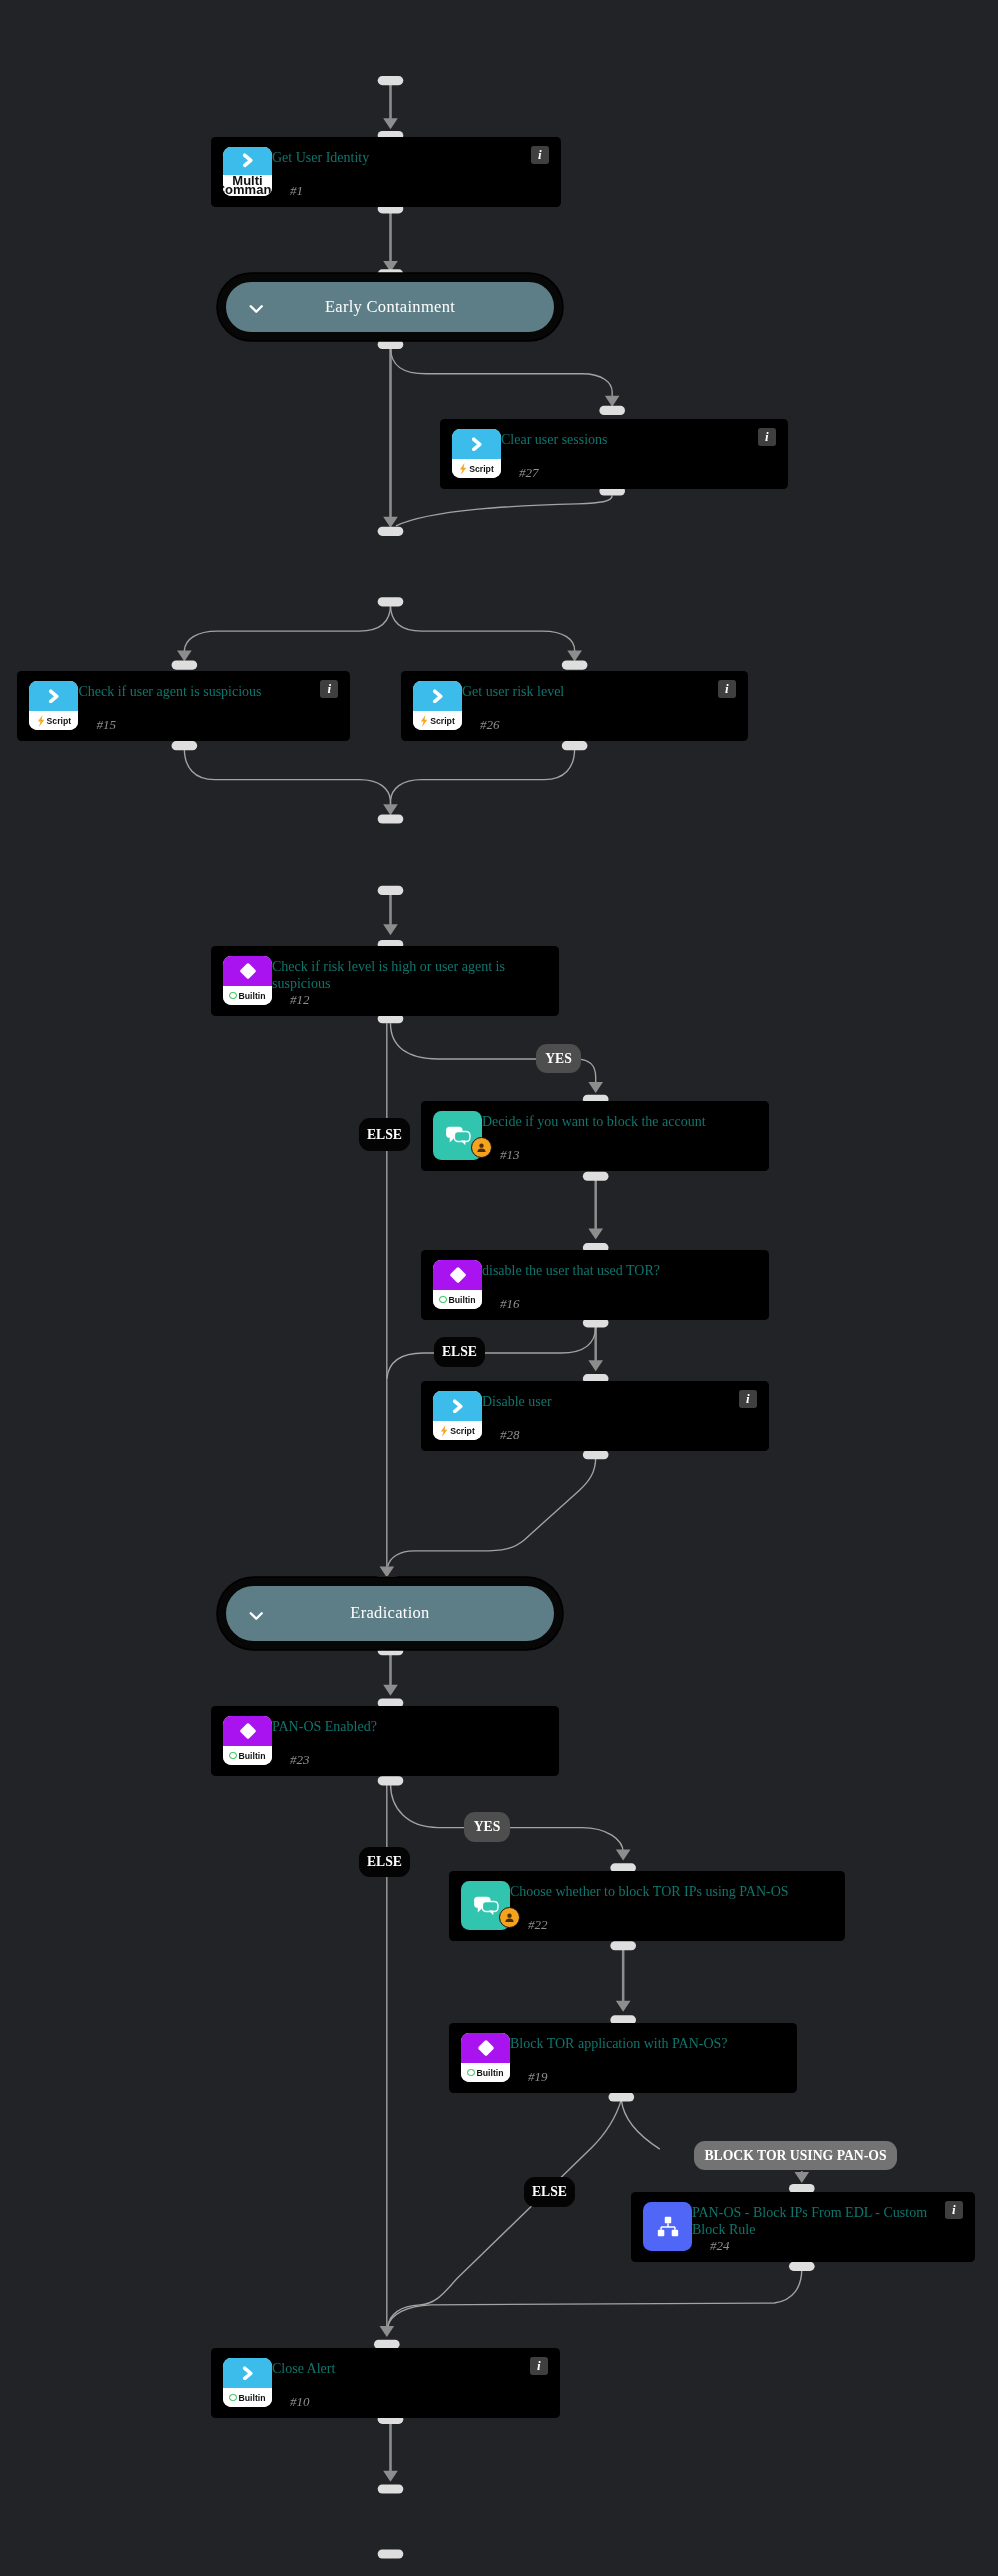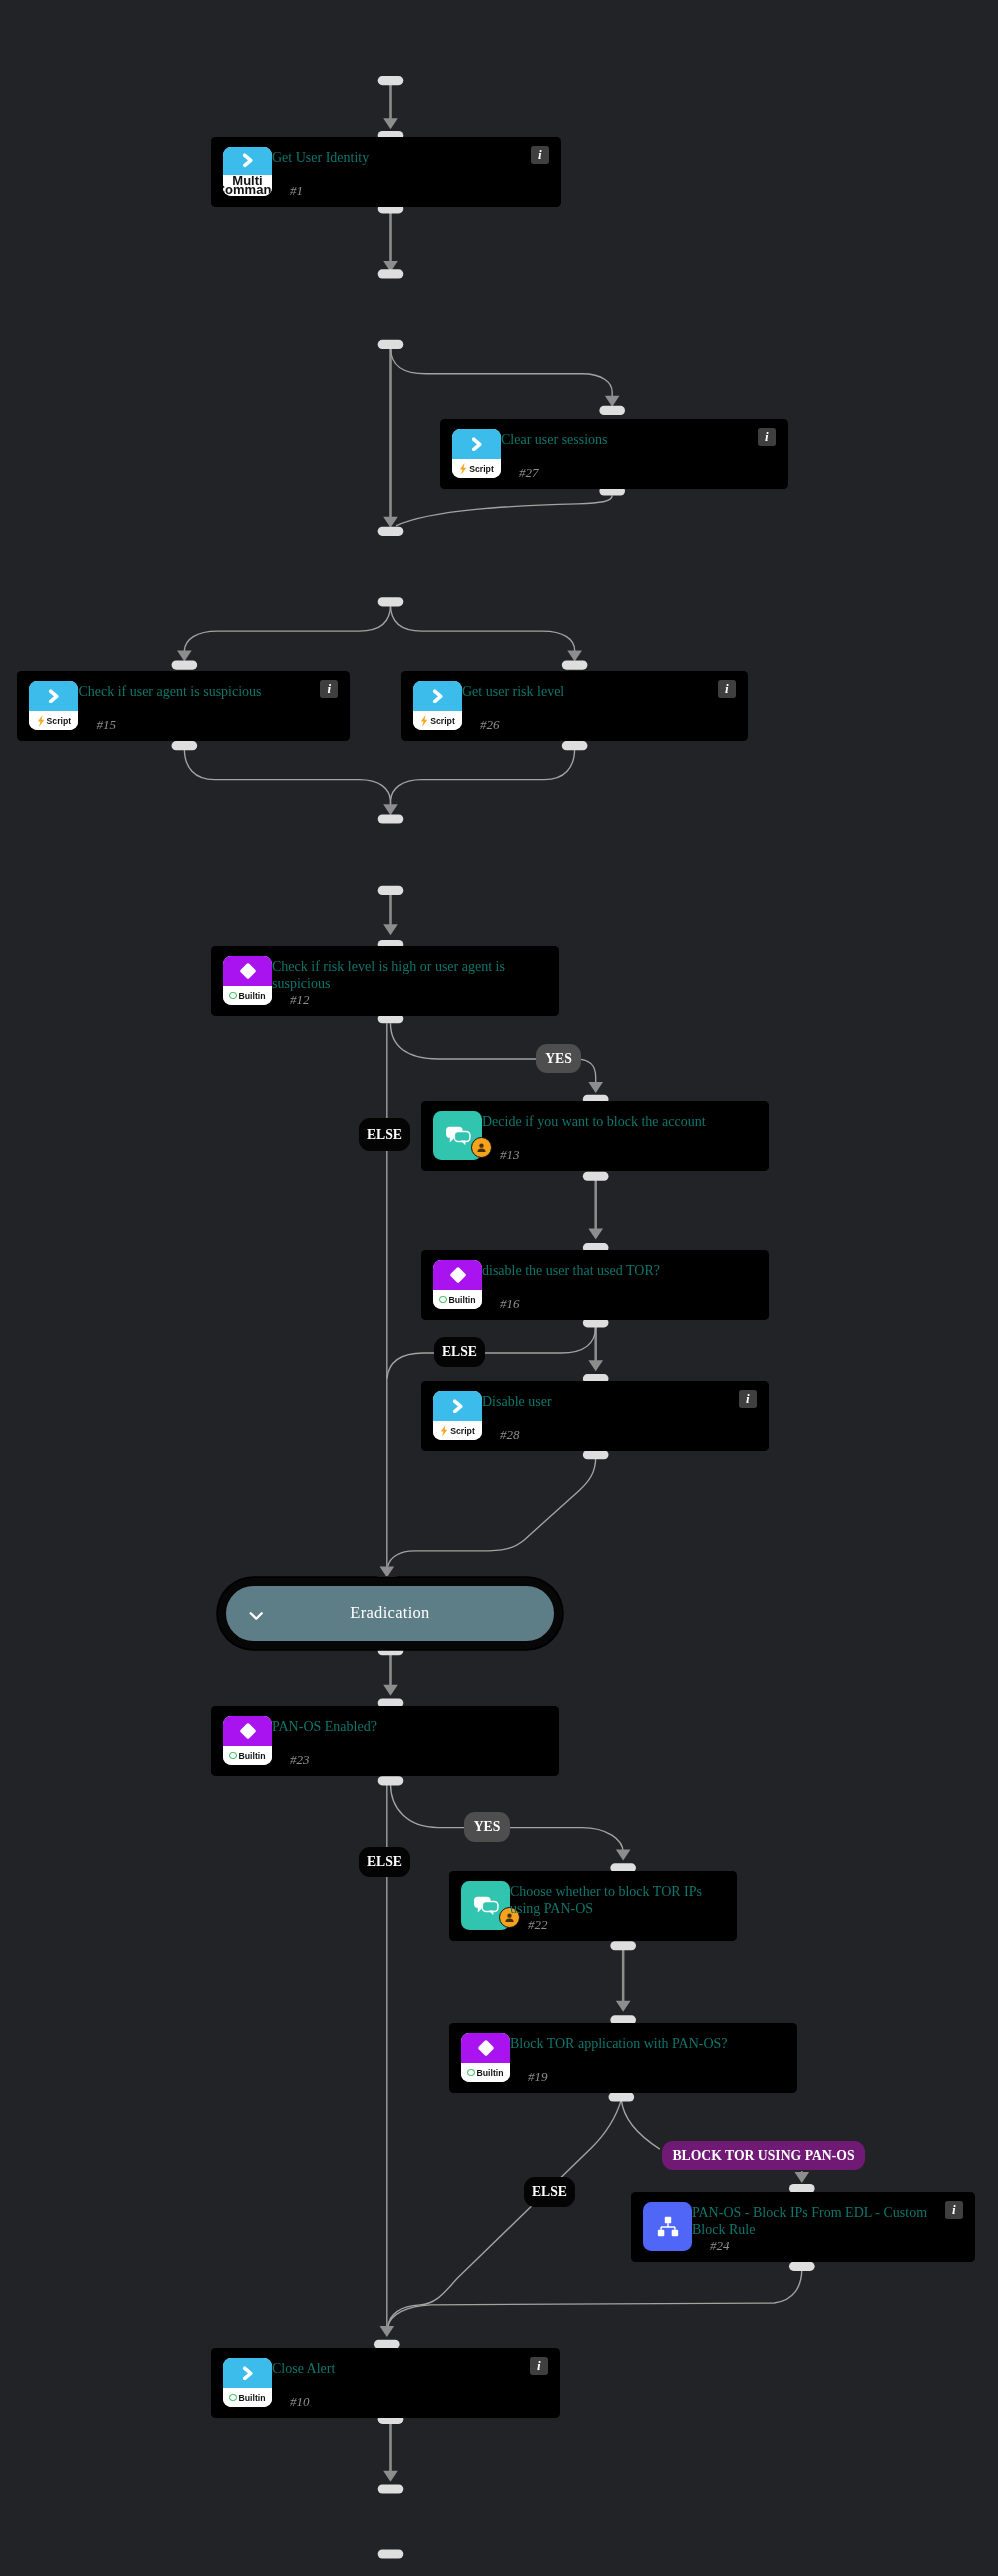--- a/index.html
+++ b/index.html
@@ -34,21 +34,21 @@
   .tile-bottom.two{height:22px;flex-direction:column;gap:0;font-size:13px;line-height:8.2px;}
   .diamond{width:12px;height:12px;background:#fff;border-radius:1.8px;transform:rotate(45deg);}
   .gdot{width:7.3px;height:7.3px;border:1.8px solid #21ba45;border-radius:50%;box-sizing:border-box;display:inline-block;}
   .tile-chat{background:#31c5b0;display:flex;align-items:center;justify-content:center;}
   .tile-pb{background:#4f66f7;display:flex;align-items:center;justify-content:center;}
   .person-badge{position:absolute;right:-10px;bottom:1.8px;width:19px;height:19px;border-radius:50%;
                 background:#f5a21f;border:0.9px solid #111;display:flex;align-items:center;justify-content:center;}
   
   .blabel{position:absolute;z-index:3;color:#fff;font:700 13.7px "Liberation Serif",serif;
           display:flex;align-items:center;justify-content:center;border-radius:11px;}
-  .l-yes{background:#4e4e4e;} .l-else{background:#040404;} .l-gray{background:#701a75;}
+  .l-yes{background:#4e4e4e;} .l-else{background:#040404;} .l-gray{background:#737373;margin-left:32px;}
 </style>
 </head>
 <body>
 
 <div class="canvas">
 
 <svg class="edges" width="999" height="2576" viewBox="0 0 1090 2812">
   <g fill="none" stroke="#8d8d8d" stroke-width="2.8">
     <path d="M426,92 L426,135"></path>
     <path d="M426,232 L426,291"></path>
@@ -133,20 +133,30 @@
     <rect x="861" y="2384" width="28" height="10" rx="5"></rect>
     <rect x="861" y="2469" width="28" height="10" rx="5"></rect>
     <rect x="408" y="2554" width="28" height="10" rx="5"></rect>
     <rect x="412" y="2636" width="28" height="10" rx="5"></rect>
     <rect x="412" y="2712" width="28" height="10" rx="5"></rect>
     <rect x="412" y="2783" width="28" height="10" rx="5"></rect>
   </g>
 </svg>
 
 
+<div class="section" style="left:218px;top:274px;height:66px;">
+  <span class="chevwrap">
+    <svg width="16.5" height="11" viewBox="0 0 18 12">
+          <polyline points="3,3 9,9 15,3" fill="none" stroke="#fff" stroke-width="2.6" stroke-linecap="round" stroke-linejoin="round"></polyline>
+        </svg>
+  </span>
+  <div class="sec-text">
+        <div class="sec-title">Early Containment</div>
+      </div>
+</div>
 
 
 
 <div class="section" style="left:218px;top:1578px;height:71px;">
   <span class="chevwrap">
     <svg width="16.5" height="11" viewBox="0 0 18 12">
           <polyline points="3,3 9,9 15,3" fill="none" stroke="#fff" stroke-width="2.6" stroke-linecap="round" stroke-linejoin="round"></polyline>
         </svg>
   </span>
   <div class="sec-text">
@@ -302,21 +312,21 @@
         </div>
     <div class="tile-bottom">
           <span class="gdot"></span>
           <span>Builtin</span>
         </div>
   </div>
   <div class="title">PAN-OS Enabled?</div>
   <div class="num">#23</div>
 </div>
 
-<div class="task" style="left:449px;top:1871px;width:288px;">
+<div class="task" style="left:449px;top:1871px;width:396px;">
   <div class="tile tile-chat">
     <svg width="26" height="22" viewBox="0 0 28 24">
       <rect x="1" y="2" width="18" height="12" rx="4" fill="#fff"></rect>
       <polygon points="5,13 5,19 11,13" fill="#fff"></polygon>
       <rect x="10" y="7" width="17" height="11" rx="4" fill="#31c5b0" stroke="#fff" stroke-width="1.6"></rect>
       <polygon points="22,17 22,22 17,17" fill="#fff"></polygon>
     </svg>
     <div class="person-badge">
       <svg width="11" height="11" viewBox="0 0 12 12">
             <circle cx="6" cy="4" r="2.4" fill="#4a3000"></circle>

